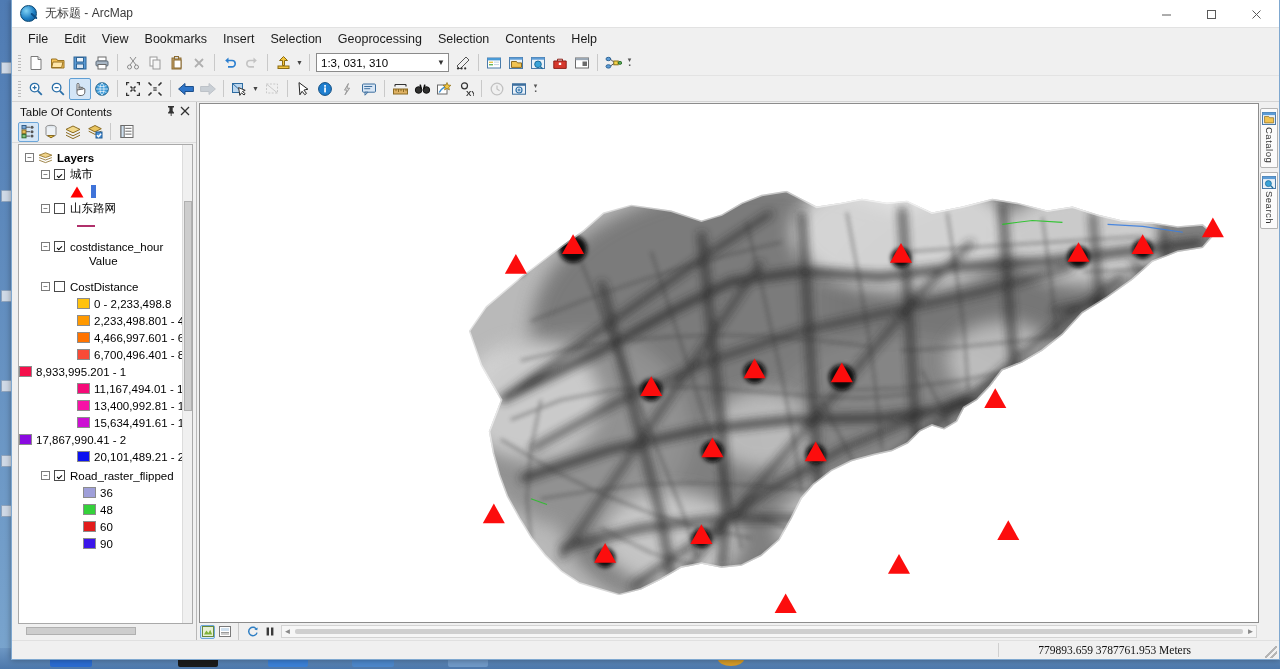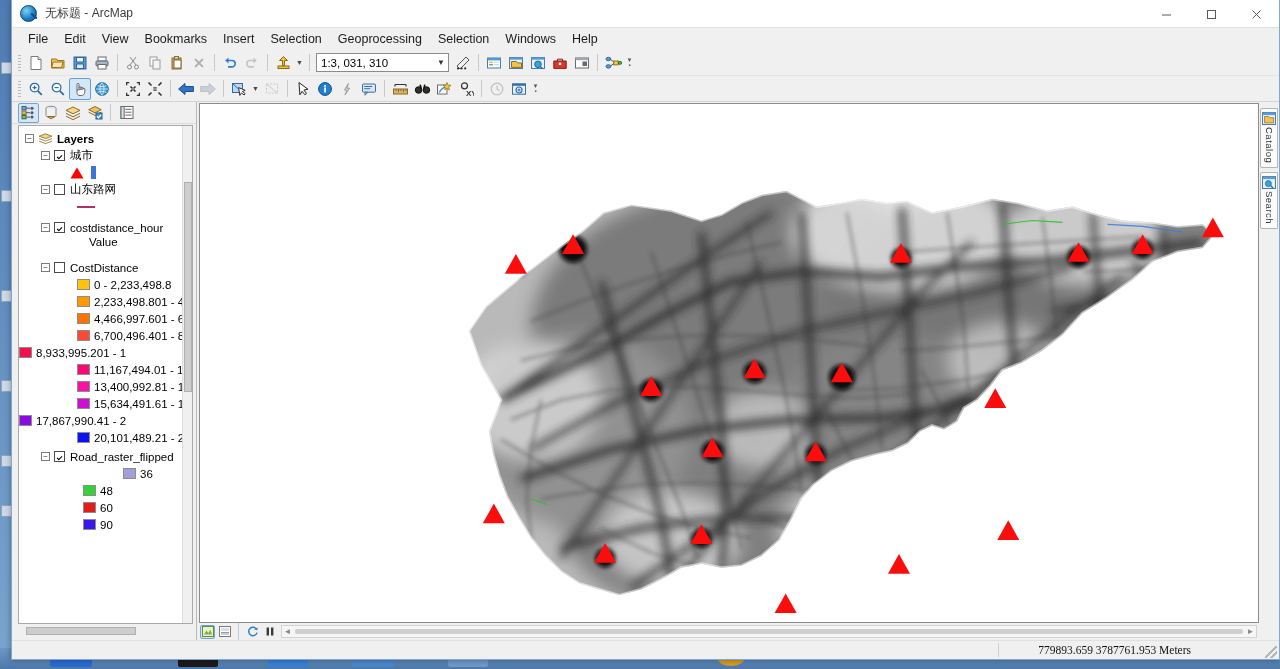--- a/index.html
+++ b/index.html
@@ -279,21 +279,21 @@
 
   <div class="menubar">
     <div class="menu-item">File</div>
     <div class="menu-item">Edit</div>
     <div class="menu-item">View</div>
     <div class="menu-item">Bookmarks</div>
     <div class="menu-item">Insert</div>
     <div class="menu-item">Selection</div>
     <div class="menu-item">Geoprocessing</div>
     <div class="menu-item">Selection</div>
-    <div class="menu-item">Windows</div>
+    <div class="menu-item">Contents</div>
     <div class="menu-item">Help</div>
   </div>
 
   <div class="toolbar">
     <div class="grip"></div>
 
     <div class="tbtn">
       <svg width="16" height="16" viewBox="0 0 16 16">
           <path d="M3 1.5h7l3 3v10H3z" fill="#fff" stroke="#7a7a7a"></path>
           <path d="M10 1.5v3h3" fill="#e3e3e3" stroke="#7a7a7a"></path>
@@ -614,20 +614,34 @@
     </div>
     <div class="ovf">
         <span>▾</span>
         <span style="font-size:6px">▪</span>
       </div>
   </div>
 
   <div class="workarea">
 
     <div class="toc">
+      <div class="toc-header">
+        <span class="ttl">Table Of Contents</span>
+        <span class="toc-hbtn">
+          <svg width="10" height="11" viewBox="0 0 10 11">
+              <path d="M2 1h6v1.5H6.7V6l1.3 1.6v.9H5.6V11h-.9V8.5H2.1v-.9L3.4 6V2.5H2z" fill="#333"></path>
+            </svg>
+        </span>
+        <span class="toc-hbtn">
+          <svg width="10" height="10" viewBox="0 0 10 10">
+              <line x1="1" y1="1" x2="9" y2="9" stroke="#333" stroke-width="1.3"></line>
+              <line x1="9" y1="1" x2="1" y2="9" stroke="#333" stroke-width="1.3"></line>
+            </svg>
+        </span>
+      </div>
 
       <div class="toc-toolbar">
         <div class="toc-tbtn sel">
           <svg width="16" height="15" viewBox="0 0 16 15">
               <rect x="1" y="1.5" width="4" height="3.4" fill="#7aa9d6" stroke="#355f8a"></rect>
               <rect x="1" y="6" width="4" height="3.4" fill="#e4c05a" stroke="#8a6b22"></rect>
               <rect x="1" y="10.4" width="4" height="3.4" fill="#7fc07f" stroke="#2f6b2f"></rect>
               <g stroke="#555">
                 <path d="M5 3.2h4M5 7.7h4M5 12.1h4"></path>
               </g>
@@ -761,21 +775,21 @@
           <div class="sym-row" style="padding-left:58px">
             <span class="swatch" style="background:#0b11f0"></span>
             <span>20,101,489.21 - 2</span>
           </div>
 
           <div class="trow" style="padding-left:22px;margin-top:2px">
             <span class="expander">−</span>
             <span class="cb on"></span>
             <span>Road_raster_flipped</span>
           </div>
-          <div class="sym-row" style="padding-left:104px">
+          <div class="sym-row" style="padding-left:64px">
             <span class="swatch" style="background:#9f9fd9"></span>
             <span>36</span>
           </div>
           <div class="sym-row" style="padding-left:64px">
             <span class="swatch" style="background:#34d13a"></span>
             <span>48</span>
           </div>
           <div class="sym-row" style="padding-left:64px">
             <span class="swatch" style="background:#e21b1b"></span>
             <span>60</span>

